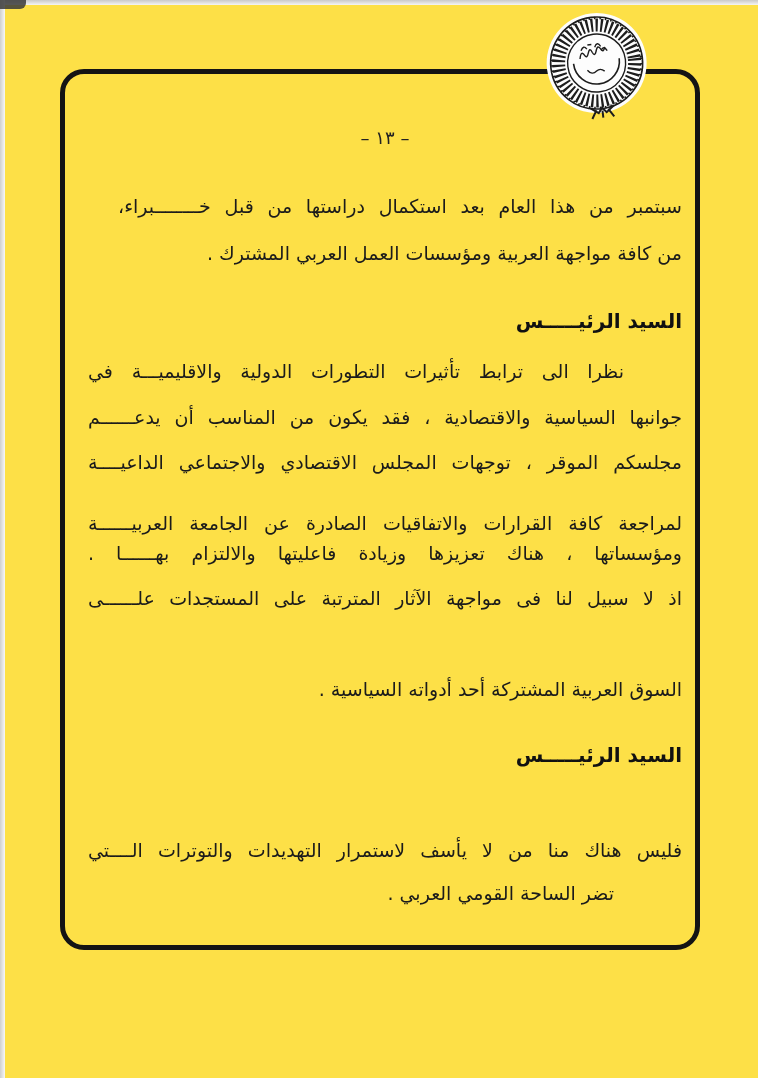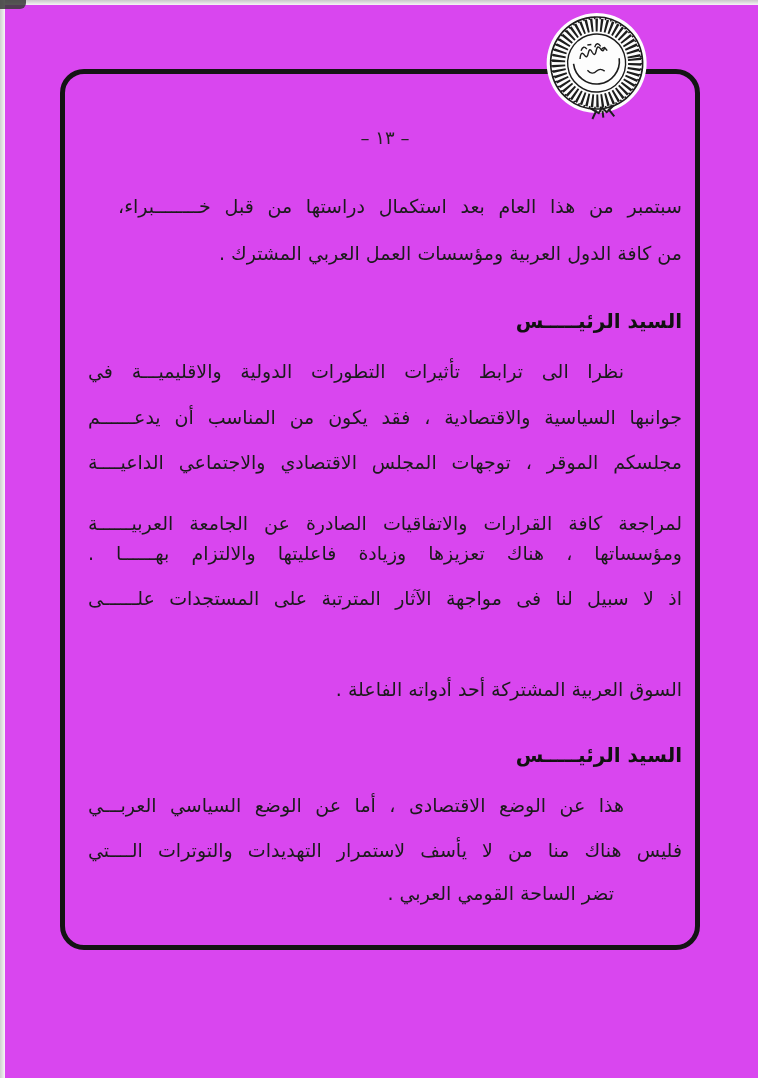--- a/index.html
+++ b/index.html
@@ -1,19 +1,19 @@
 <!DOCTYPE html>
 <html lang="ar" dir="rtl"><head>
 <meta charset="utf-8">
 <style>
   html,body{margin:0;padding:0;background:#ffffff;}
   .page{
     position:relative;
     width:758px;height:1078px;
-    background:#d946ef;
+    background:#fde047;
     overflow:hidden;
     font-family:"DejaVu Sans","Liberation Sans",sans-serif;
     color:#1c1c1c;
     direction:rtl;
   }
   
   .scan-edge-top{position:absolute;left:0;top:0;width:100%;height:5px;
     background:linear-gradient(to bottom,#c9c9c9,#f5f5f5);}
   .scan-edge-left{position:absolute;left:0;top:0;width:5px;height:100%;
     background:linear-gradient(to right,#cFcFcF,#f7f7f7);}
@@ -98,31 +98,30 @@
       <path class="ink" stroke-width="1.4" d="M42 58 q4 6 9 2 q4 -3 8 1"></path>
 
       <path class="ink" stroke-width="2" d="M40 96 l8 6 l4 -5 l4 5 l8 -6"></path>
       <path class="ink" stroke-width="2" d="M46 99 l-5 8 M58 99 l5 8 M52 100 l0 7"></path>
     </svg>
   </div>
 
   <div class="page-number">–  ١٣  –</div>
 
   <div class="line l-p1l1">سبتمبر من هذا العام بعد استكمال دراستها من قبل خــــــــبراء،</div>
-  <div class="line short l-p1l2">من كافة الدول العربية ومؤسسات العمل العربي المشترك .</div>
+  <div class="line short l-p1l2">من كافة مواجهة العربية ومؤسسات العمل العربي المشترك .</div>
 
   <div class="heading h-1">السيد الرئيـــــس</div>
 
   <div class="line indent l-p2l1">نظرا الى ترابط تأثيرات التطورات الدولية والاقليميـــة في</div>
   <div class="line l-p2l2">جوانبها السياسية والاقتصادية ، فقد يكون من المناسب أن يدعــــــم</div>
   <div class="line l-p2l3">مجلسكم الموقر ، توجهات المجلس الاقتصادي والاجتماعي الداعيــــة</div>
   <div class="line l-p2l4">لمراجعة كافة القرارات والاتفاقيات الصادرة عن الجامعة العربيــــــة</div>
   <div class="line l-p2l5">ومؤسساتها ، هناك تعزيزها وزيادة فاعليتها والالتزام بهــــــا .</div>
   <div class="line l-p2l6">اذ لا سبيل لنا فى مواجهة الآثار المترتبة على المستجدات علــــــى</div>
-  <div class="line short l-p2l8">السوق العربية المشتركة أحد أدواته الفاعلة .</div>
+  <div class="line short l-p2l8">السوق العربية المشتركة أحد أدواته السياسية .</div>
 
   <div class="heading h-2">السيد الرئيـــــس</div>
 
-  <div class="line indent l-p3l1">هذا عن الوضع الاقتصادى ، أما عن الوضع السياسي العربـــي</div>
   <div class="line l-p3l2">فليس هناك منا من لا يأسف لاستمرار التهديدات والتوترات الــــتي</div>
   <div class="line short p3l3 l-p3l3">تضر الساحة القومي العربي .</div>
 
 </div>
 
 </body></html>

